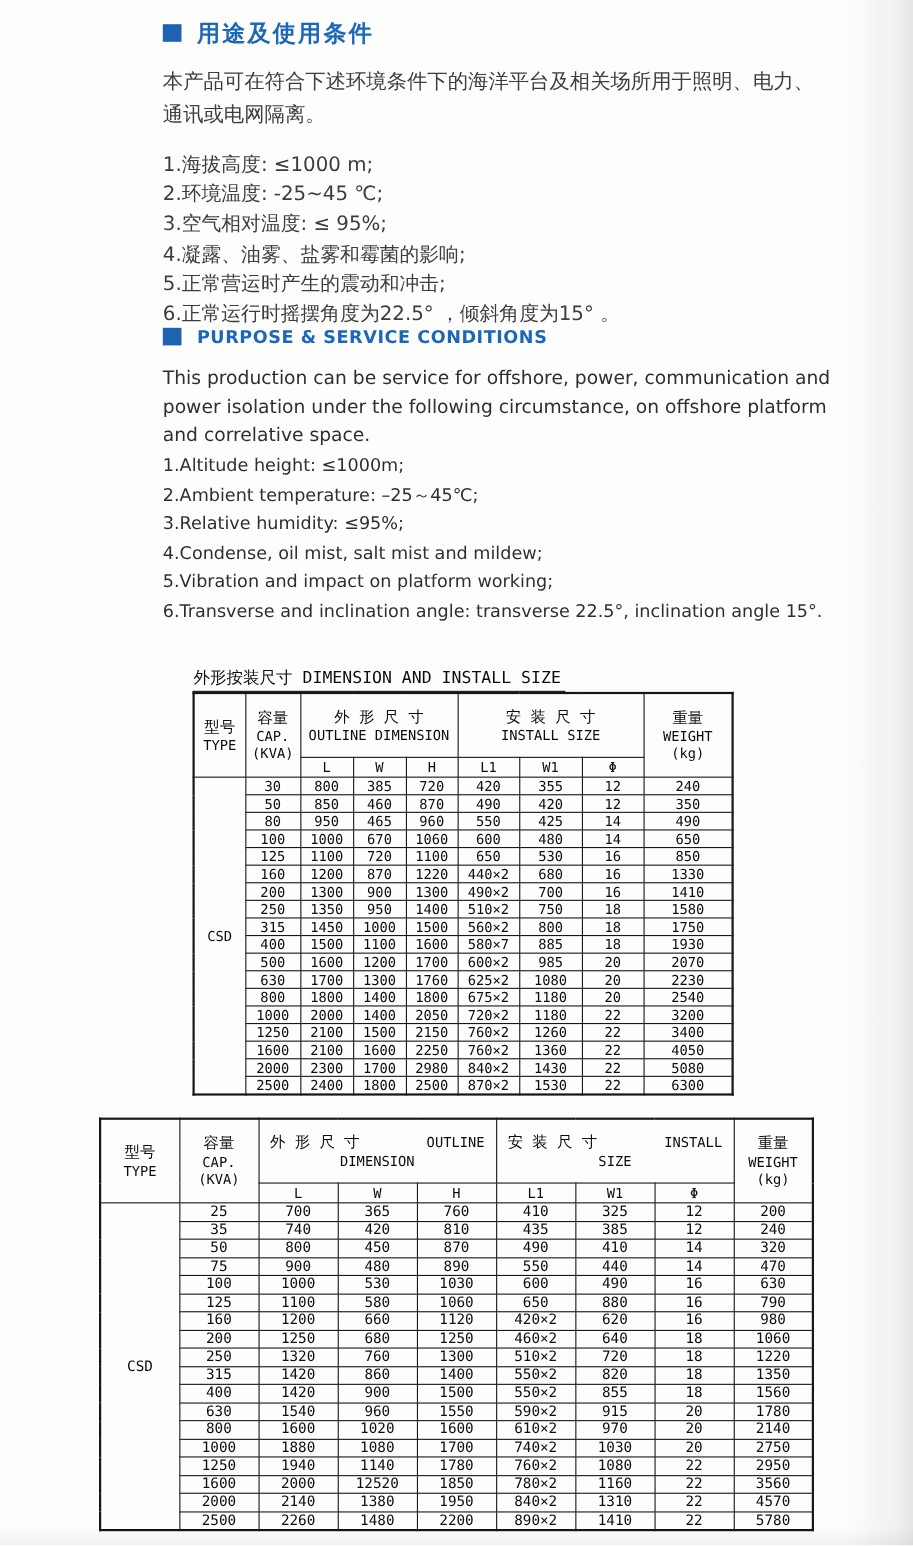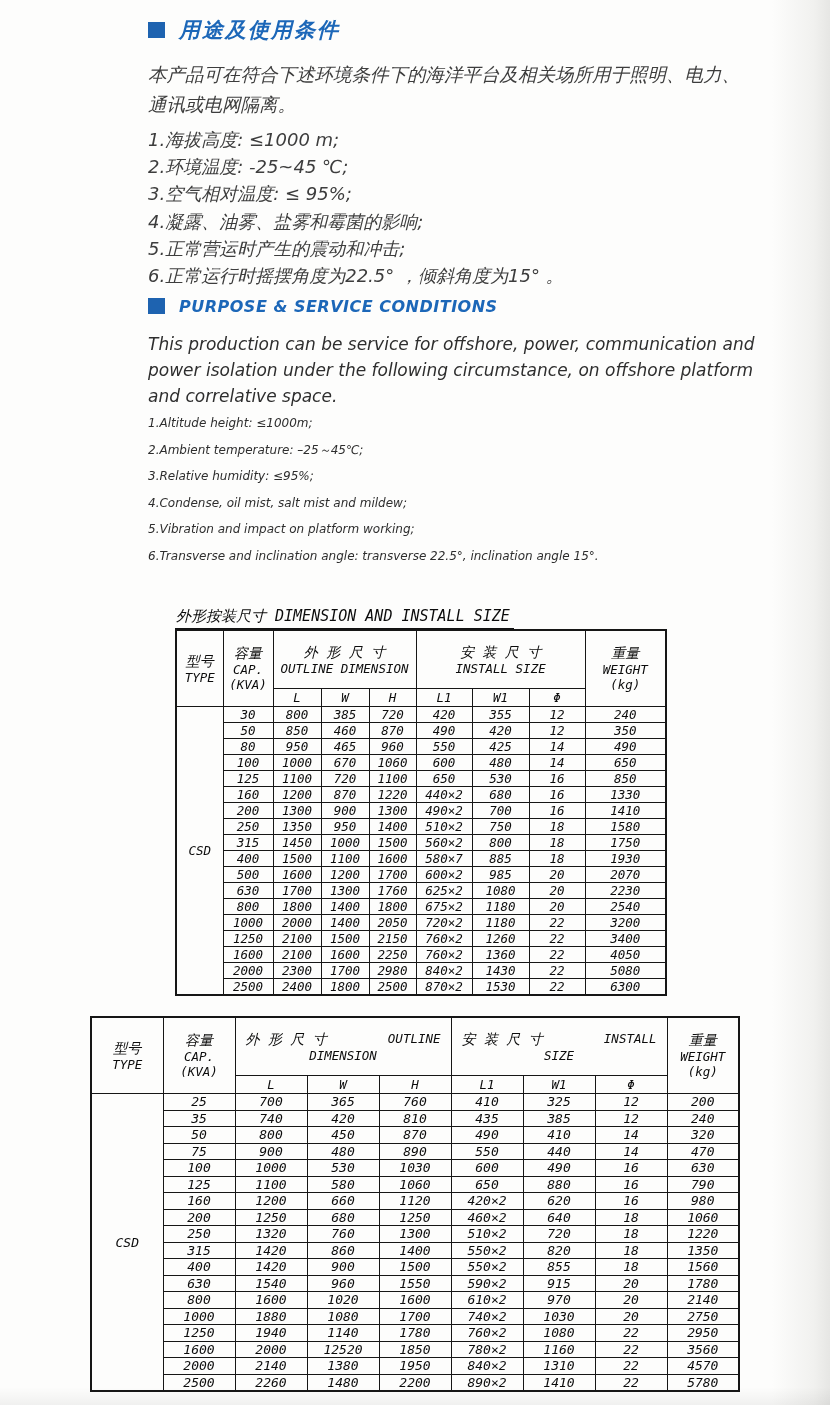--- a/index.html
+++ b/index.html
@@ -2,44 +2,43 @@
 <html style="--accent: #1c67b8; --square: #1e63b0;"><head>
 <meta charset="utf-8">
 <style>
   html,body{margin:0;padding:0;background:#ffffff;}
   .page{
     position:relative;
     width:830px;height:1405px;
     background:linear-gradient(to right,#fdfdfc 0%,#fdfdfc 93%,#f1f1ef 98%,#e6e6e4 100%);
     font-family:"DejaVu Sans",sans-serif;
     overflow:hidden;
-    font-style:italic;
   }
   .page::after{
     content:"";position:absolute;left:0;bottom:0;width:100%;height:18px;
     background:linear-gradient(to bottom,rgba(0,0,0,0),rgba(0,0,0,0.05));
     pointer-events:none;
   }
 
   
   .sec{position:absolute;}
   .sec-zh{left:148px;top:16px;width:575px;}
   .sec-en{left:148px;top:292px;width:660px;}
   .sec-head{display:flex;align-items:center;gap:14px;height:28px;}
   .sq{width:17px;height:16px;background:var(--square,#1e63b0);flex:0 0 auto;}
   .sec-title-zh{
     color:var(--accent,#1c67b8);font-size:21px;font-weight:bold;letter-spacing:2px;
   }
   .sec-title-en{
     color:var(--accent,#1c67b8);font-size:16px;font-weight:bold;letter-spacing:0.5px;
   }
   .para-zh{margin-top:16px;font-size:18.5px;line-height:30px;color:#3d3d3d;}
-  .list-zh{margin-top:6px;font-size:18px;line-height:27.2px;color:#3d3d3d;}
+  .list-zh{margin-top:16px;font-size:18px;line-height:27.2px;color:#3d3d3d;}
   .para-en{margin-top:11px;font-size:17px;line-height:26px;color:#2e2e2e;}
-  .list-en{margin-top:1px;font-size:12px;line-height:26.5px;color:#2e2e2e;}
+  .list-en{margin-top:1px;font-size:16px;line-height:26.5px;color:#2e2e2e;}
   .line{white-space:nowrap;}
 
   
   .tbl-wrap{position:absolute;font-family:"DejaVu Sans Mono","Liberation Mono",monospace;color:#0c0c0c;}
   .t1{left:175px;top:606px;}
   .t2{left:90px;top:1016px;}
   .tbl-title{
     display:inline-block;font-size:15px;line-height:21px;
     border-bottom:1px solid #111;padding:0 4px 1px 1px;white-space:nowrap;
   }

